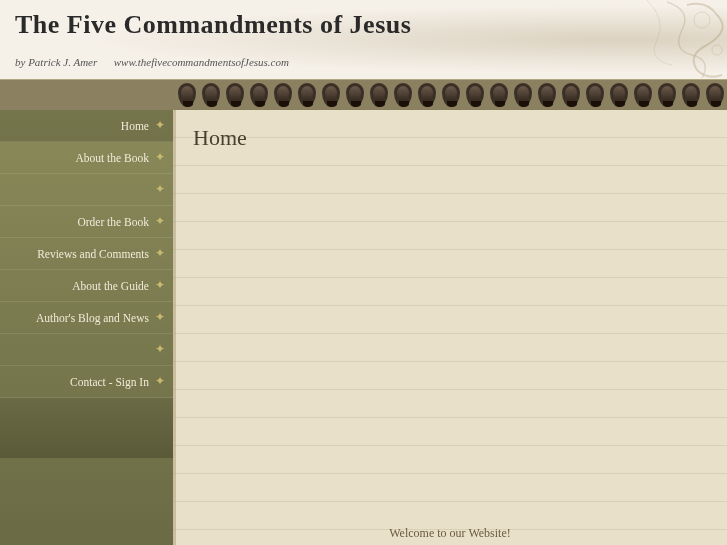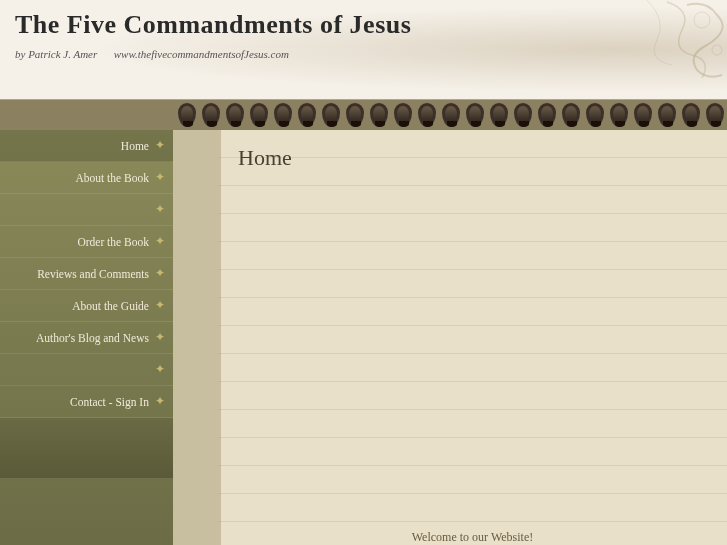--- a/index.html
+++ b/index.html
@@ -10,34 +10,34 @@
       font-family: Georgia, 'Times New Roman', serif;
       background-color: #c8bfa0;
     }
 
     
     #header {
       background-color: #f5f0e8;
       padding: 10px 15px 8px 15px;
       border-bottom: 1px solid #b0a880;
       position: relative;
-      height: 100px;
+      height: 80px;
       background-image: radial-gradient(ellipse at 85% 50%, rgba(160,140,100,0.3) 0%, transparent 60%);
     }
     #header h1 {
       font-size: 26px;
       font-weight: bold;
       color: #2a2a2a;
       font-family: Georgia, serif;
       letter-spacing: 0.5px;
     }
     #header .subtitle {
       font-size: 11px;
       color: #555;
-      margin-top: 8px;
+      margin-top: 16px;
       font-style: italic;
     }
     
     .header-decor {
       position: absolute;
       right: 0;
       top: 0;
       width: 220px;
       height: 80px;
       overflow: hidden;
@@ -72,21 +72,20 @@
       width: 10px;
       height: 6px;
       border-radius: 0 0 50% 50%;
       background: #1a1008;
     }
 
     
     #main-layout {
       display: flex;
       height: calc(545px - 80px - 30px);
-      gap: 45px;
     }
 
     
     #sidebar {
       width: 173px;
       background-color: #7a7a50;
       background-image: linear-gradient(to bottom, #8a8a5a, #6a6a45);
       flex-shrink: 0;
       padding-top: 0;
     }
@@ -243,15 +242,15 @@
         <div class="nav-item">
           <span class="label">Contact - Sign In</span>
           <span class="nav-arrow">✦</span>
         </div>
       </div>
     <div id="sidebar-bottom"></div>
   </div>
 
   <div id="content">
     <h2>Home</h2>
-    <p style="font-size:12px; color:#6a5a40; position:absolute; bottom:20px; left:50%; transform:translateX(-50%); white-space:nowrap;">Welcome to our Website!</p>
+    <p style="font-size:12px; color:#6a5a40; position:absolute; bottom:4px; left:50%; transform:translateX(-50%); white-space:nowrap;">Welcome to our Website!</p>
   </div>
 </div>
 
 </body></html>

